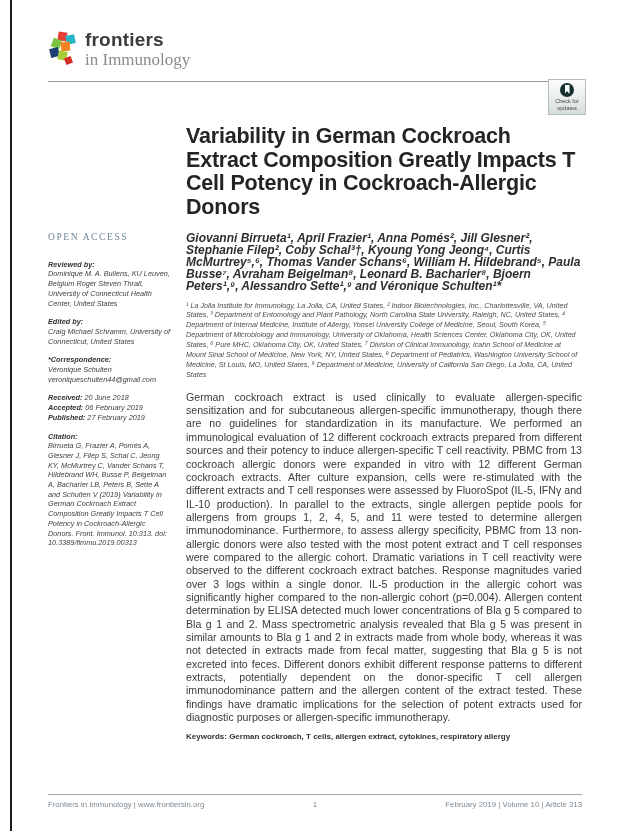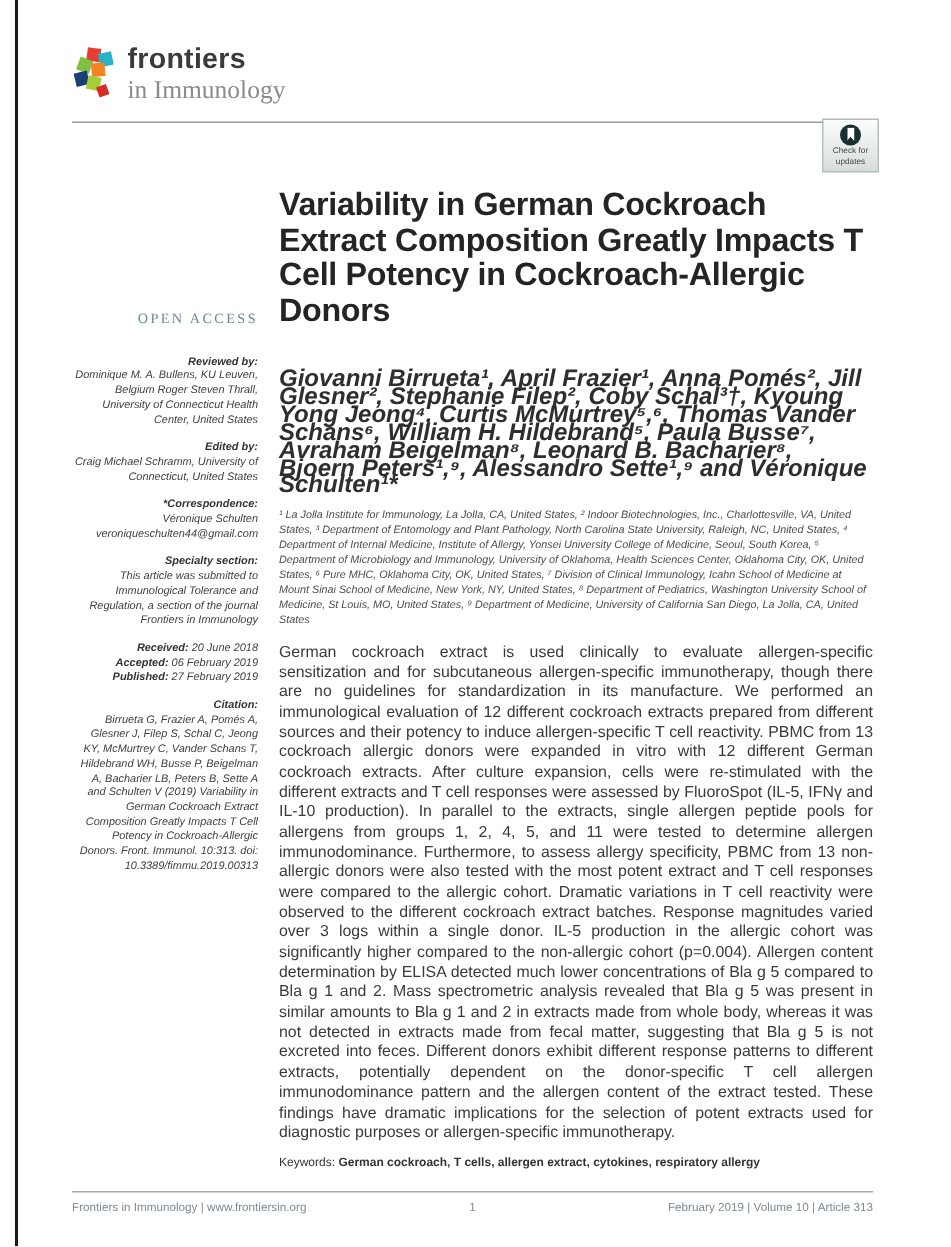--- a/index.html
+++ b/index.html
@@ -29,35 +29,35 @@
   .badge-row { display:flex; justify-content:flex-end; padding:0 44px; margin-top:-3px; }
   .crossmark { width:38px; height:36px; border:1px solid #b3bcbc; background:linear-gradient(#fcfdfd,#d7dddd);
                display:flex; flex-direction:column; align-items:center; padding-top:3px; cursor:pointer; }
   .crossmark-circle { width:14px; height:14px; border-radius:50%; background:#17302f; display:flex; align-items:flex-start; justify-content:center; }
   .crossmark-flag { width:5px; height:9px; margin-top:2px; background:#ffffff;
                     clip-path:polygon(0 0,100% 0,100% 100%,50% 68%,0 100%); }
   .crossmark-label { font-size:5.5px; line-height:6.5px; color:#3f4a4a; text-align:center; margin-top:1px; }
 
   
   .main-row { display:flex; gap:14px; padding:0 48px; margin-top:10px; }
-  .sidebar { width:124px; flex:none; text-align:right; font-style:italic; font-size:7.3px;
-             line-height:9.7px; color:#3e3e3e; margin-top:84px; }
+  .sidebar { width:124px; flex:none; text-align:left; font-style:italic; font-size:7.3px;
+             line-height:9.7px; color:#3e3e3e; margin-top:108px; }
   .open-access { font-style:normal; font-family:"Liberation Serif", serif; font-size:9.5px;
                  letter-spacing:1.6px; color:#6b8894; margin-bottom:17px; }
   .sb-group { margin-bottom:9px; }
   .sb-label { font-weight:bold; color:#333; }
   .sb-line .lbl { font-weight:bold; color:#333; }
 
   .main-col { flex:1; min-width:0; }
   .title { font-size:21.5px; line-height:23.5px; font-weight:bold; color:#242424; letter-spacing:-0.2px; }
-  .authors { margin-top:28px; font-size:16px; line-height:11.9px; font-weight:bold; font-style:italic; color:#2e2e2e; }
+  .authors { margin-top:14px; font-size:12px; line-height:11.9px; font-weight:bold; font-style:italic; color:#2e2e2e; }
   .affils { margin-top:8px; font-size:7.2px; line-height:9.9px; font-style:italic; color:#4d4d4d; }
   .abstract { margin-top:11px; font-size:10.6px; line-height:13.35px; color:#3a3a3a; text-align:justify; }
   .keywords { margin-top:8px; font-size:8px; font-weight:bold; color:#333; }
-  .keywords .kw-label { font-weight:normal; }
+  .keywords .kw-label { font-weight:bold; }
 
   
   .footer { position:absolute; left:48px; right:48px; bottom:22px; }
   .footer-rule { border-top:1px solid #a8a8a8; margin-bottom:5px; }
   .footer-row { position:relative; display:flex; justify-content:space-between; font-size:7.8px; color:#7e8b94; }
   .footer-page { position:absolute; left:0; right:0; text-align:center; color:#7e8b94; }
   .footer-left a, .footer-left span.url { color:#7e8b94; }
 </style>
 </head>
 <body>
@@ -111,24 +111,20 @@
         <div>Craig Michael Schramm, University of Connecticut, United States</div>
       </div>
 
       <div class="sb-group">
         <div class="sb-label">*Correspondence:</div>
         <div>Véronique Schulten</div>
         <div>veroniqueschulten44@gmail.com</div>
       </div>
 
 
-      <div class="sb-group">
-        <div class="sb-label">Specialty section:</div>
-        <div>This article was submitted to Immunological Tolerance and Regulation, a section of the journal Frontiers in Immunology</div>
-      </div>
 
       <div class="sb-group">
         <div class="sb-line"><span class="lbl">Received:</span> <span>20 June 2018</span></div>
         <div class="sb-line"><span class="lbl">Accepted:</span> <span>06 February 2019</span></div>
         <div class="sb-line"><span class="lbl">Published:</span> <span>27 February 2019</span></div>
       </div>
 
       <div class="sb-group">
         <div class="sb-label">Citation:</div>
         <div>Birrueta G, Frazier A, Pomés A, Glesner J, Filep S, Schal C, Jeong KY, McMurtrey C, Vander Schans T, Hildebrand WH, Busse P, Beigelman A, Bacharier LB, Peters B, Sette A and Schulten V (2019) Variability in German Cockroach Extract Composition Greatly Impacts T Cell Potency in Cockroach-Allergic Donors. Front. Immunol. 10:313. doi: 10.3389/fimmu.2019.00313</div>

